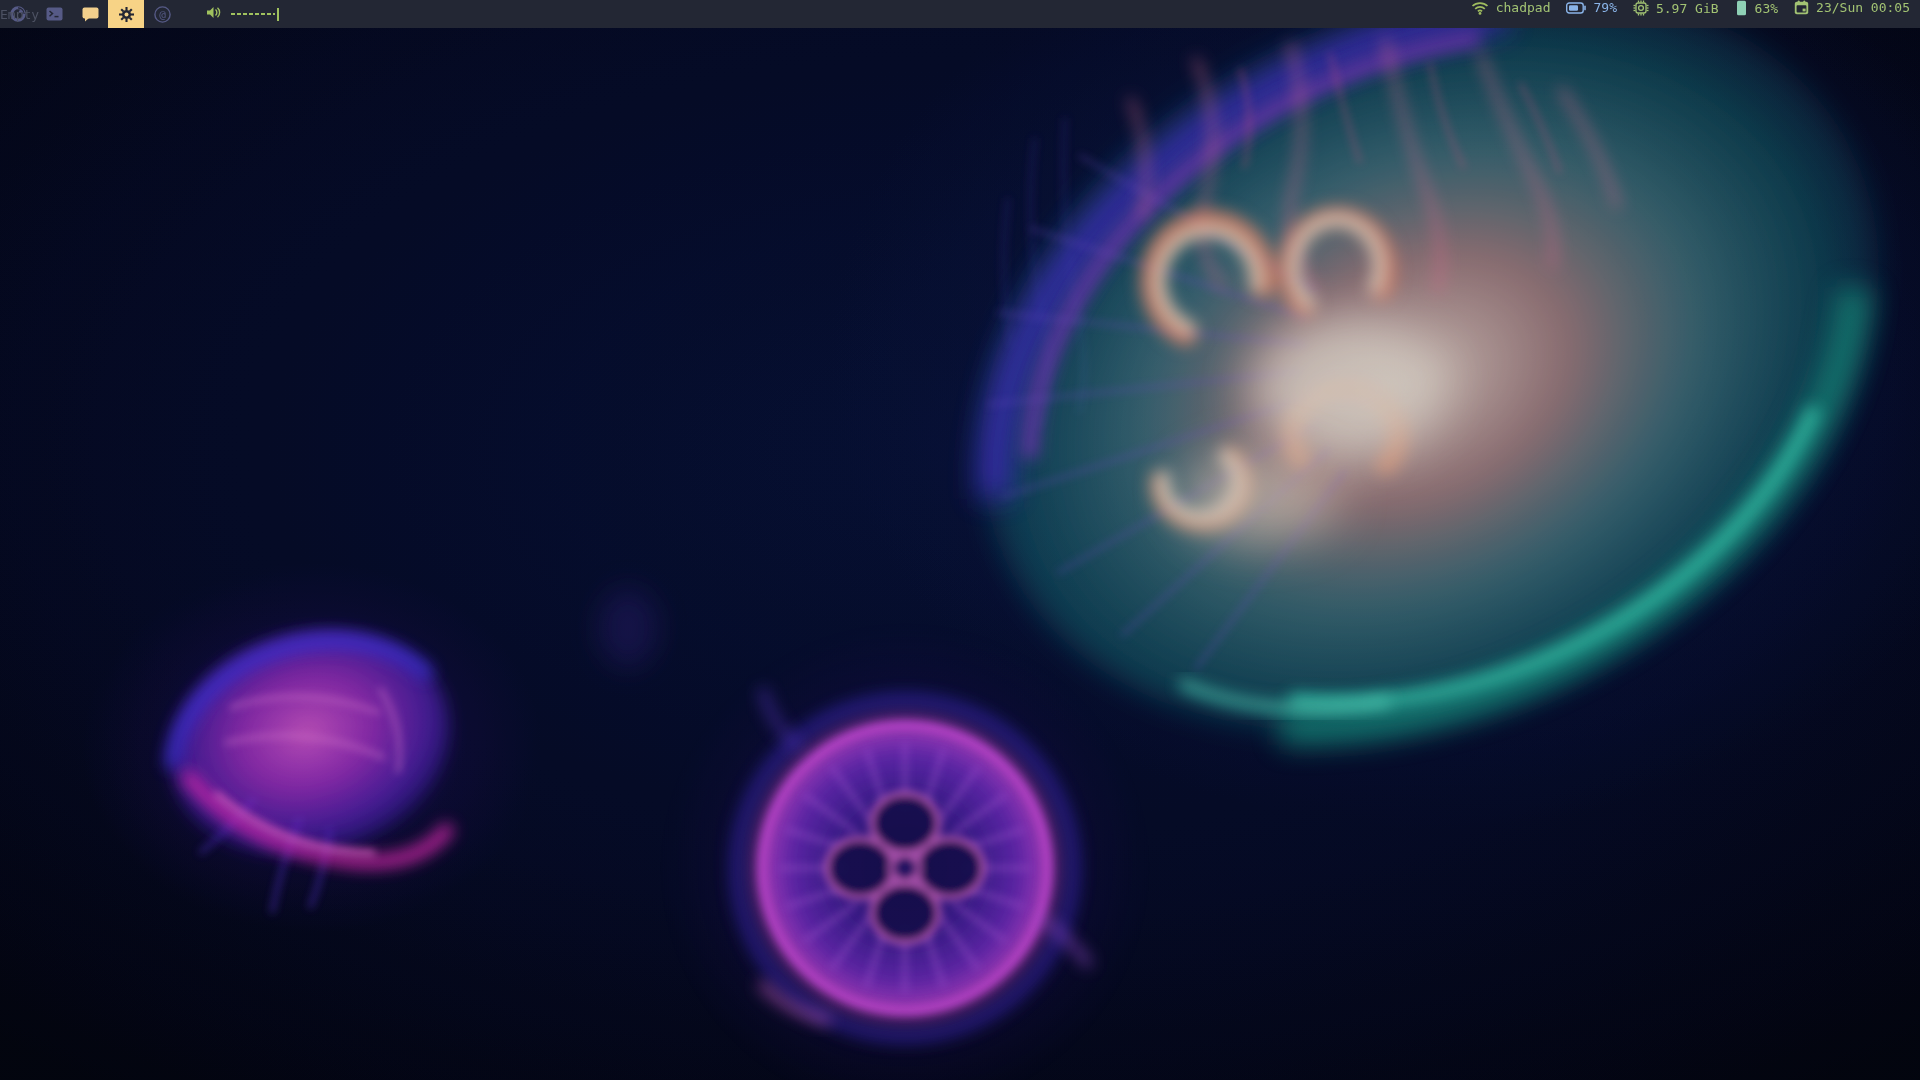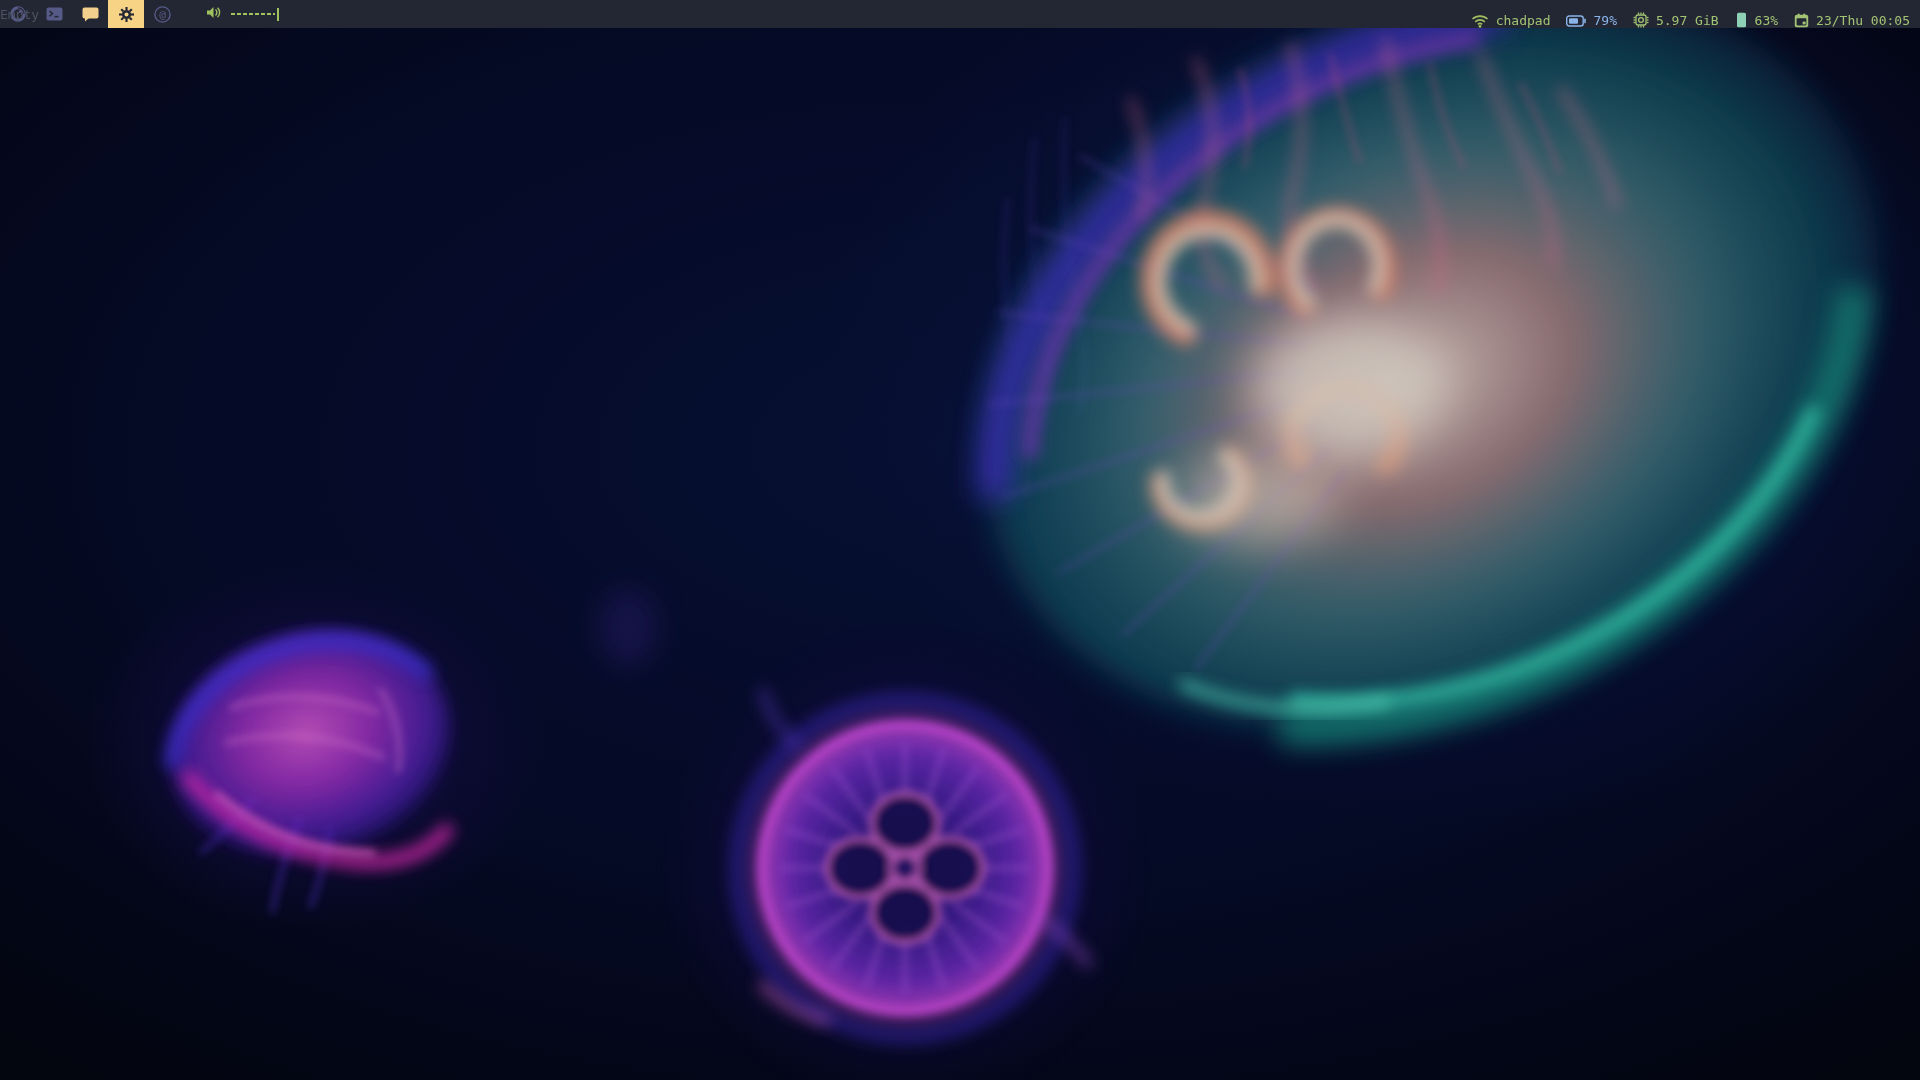--- a/index.html
+++ b/index.html
@@ -27,21 +27,21 @@
   }
   .vol-cursor { width:2px; height:13px; background:#a0c25e; margin-left:-6px; }
 
   .bar-center {
     position:absolute; left:0; right:0; top:0; bottom:0;
     display:flex; align-items:center; justify-content:flex-start;
     color:#4d5263; pointer-events:none;
   }
 
   .bar-right {
-    margin-left:auto; display:flex; align-items:flex-end; gap:9px; padding-right:10px;
+    margin-left:auto; display:flex; align-items:flex-start; gap:9px; padding-right:10px;
   }
   .seg { display:flex; align-items:center; gap:7px; }
   .seg + .seg { margin-left:7px; }
   .t-green { color:#a2c373; }
   .t-blue  { color:#8ab4e8; }
   .seg svg { display:block; }
 
   
   .wallpaper { position:relative; width:1920px; height:1052px; background:#050921; }
   .wallpaper svg { position:absolute; inset:0; }
@@ -200,21 +200,21 @@
     <div class="seg t-green">
       <span>
         <svg width="15" height="15" viewBox="0 0 15 15">
           <rect x="0.8" y="1.8" width="13.4" height="12.4" rx="2" fill="#a2c373"></rect>
           <rect x="2.6" y="5.2" width="9.8" height="7.2" rx="0.8" fill="#232734"></rect>
           <rect x="3.8" y="0.4" width="1.8" height="3" rx="0.9" fill="#a2c373"></rect>
           <rect x="9.4" y="0.4" width="1.8" height="3" rx="0.9" fill="#a2c373"></rect>
           <rect x="8.6" y="8.6" width="3" height="2.8" fill="#a2c373"></rect>
         </svg>
       </span>
-      <span>23/Thu 00:05</span>
+      <span>23/Sun 00:05</span>
     </div>
   </div>
 </div>
 
 <div class="wallpaper">
   <svg width="1920" height="1052" viewBox="0 0 1920 1052" preserveAspectRatio="none">
     <defs>
       <radialGradient id="bgGlow" cx="50%" cy="40%" r="75%">
         <stop offset="0%" stop-color="#071033"></stop>
         <stop offset="60%" stop-color="#050a24"></stop>

